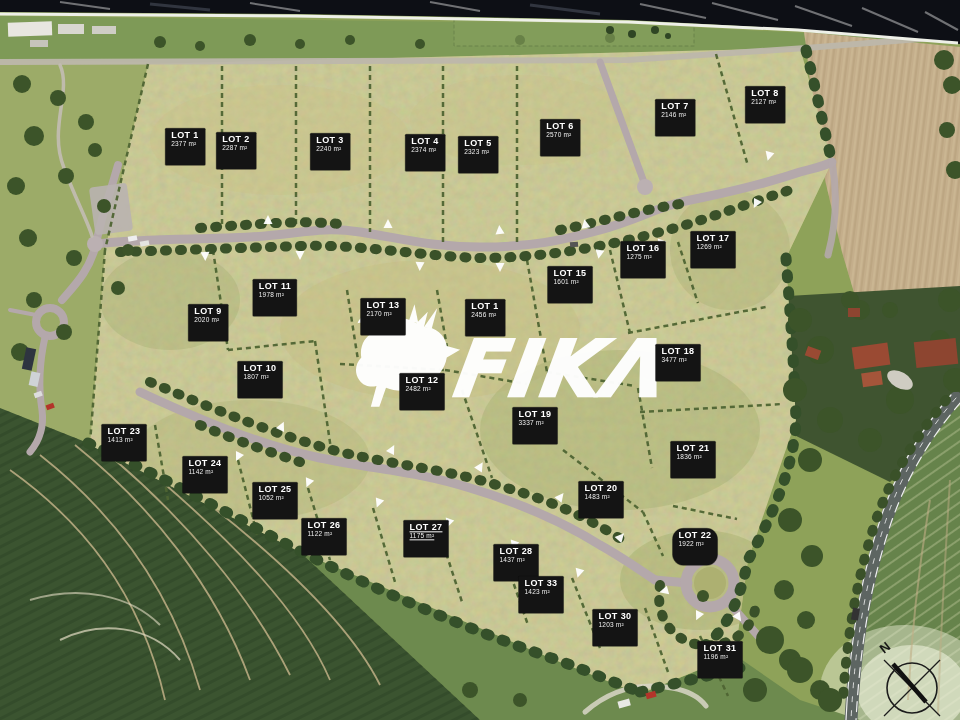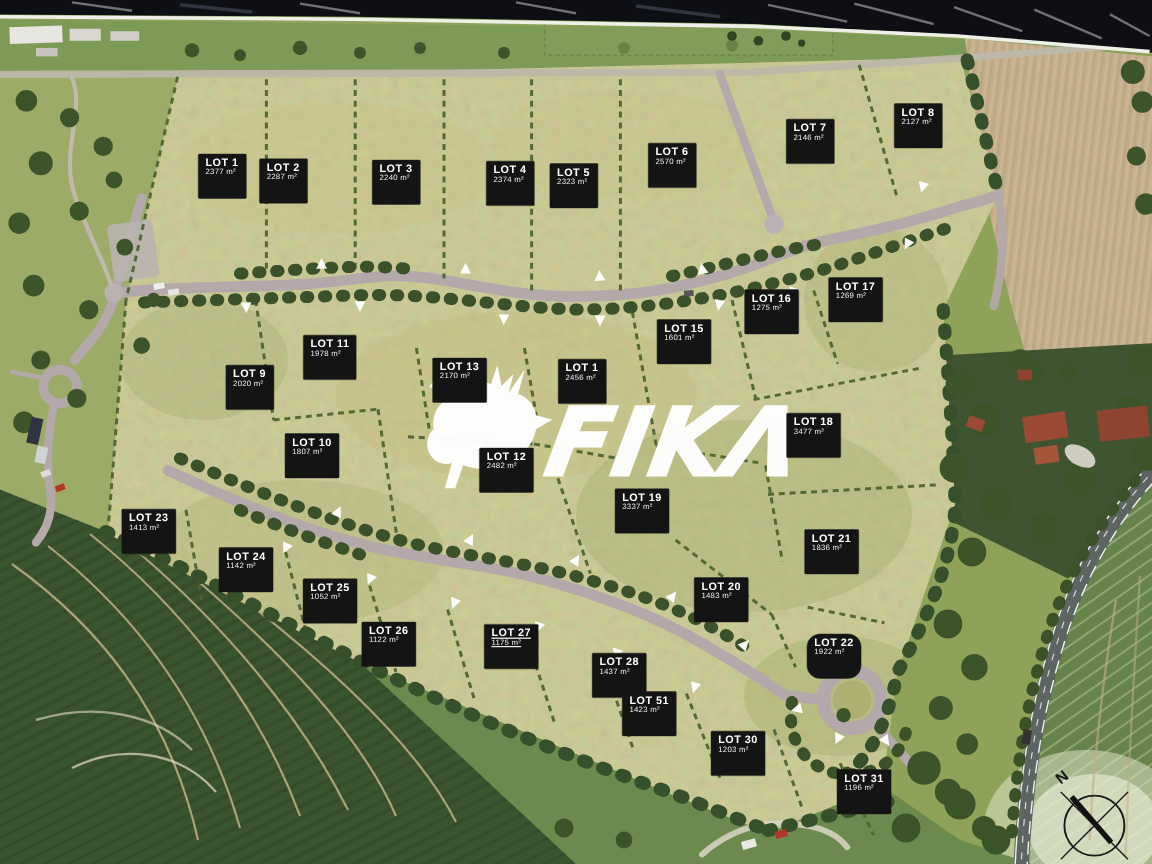--- a/index.html
+++ b/index.html
@@ -459,21 +459,21 @@
       </div>
       <div class="lot-label" style="left: 426px; top: 539px; text-decoration: underline;">
         <div class="lot-name">LOT 27</div>
         <div class="lot-area">1175 m²</div>
       </div>
       <div class="lot-label" style="left: 472px; top: 563px; margin-left: 44px;">
         <div class="lot-name">LOT 28</div>
         <div class="lot-area">1437 m²</div>
       </div>
       <div class="lot-label" style="left: 541px; top: 595px;">
-        <div class="lot-name">LOT 51</div>
+        <div class="lot-name">LOT 33</div>
         <div class="lot-area">1423 m²</div>
       </div>
       <div class="lot-label" style="left: 615px; top: 628px;">
         <div class="lot-name">LOT 30</div>
         <div class="lot-area">1203 m²</div>
       </div>
       <div class="lot-label" style="left: 720px; top: 660px;">
         <div class="lot-name">LOT 31</div>
         <div class="lot-area">1196 m²</div>
       </div>

